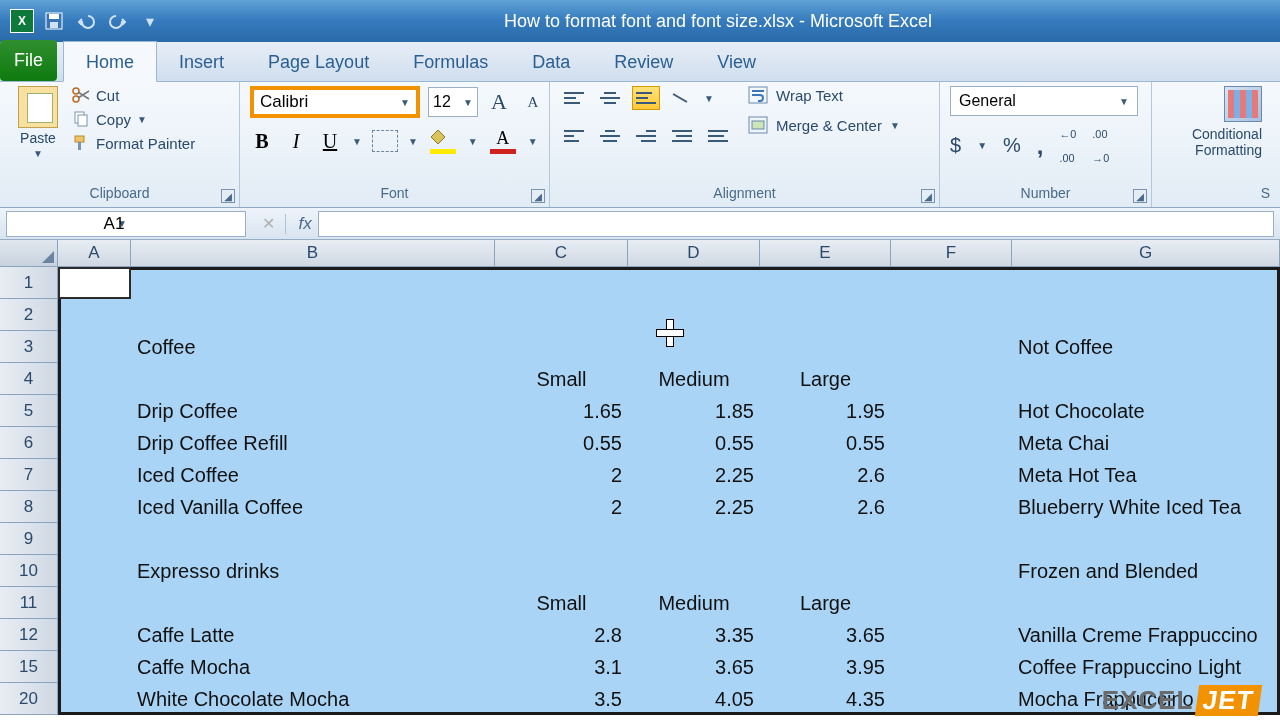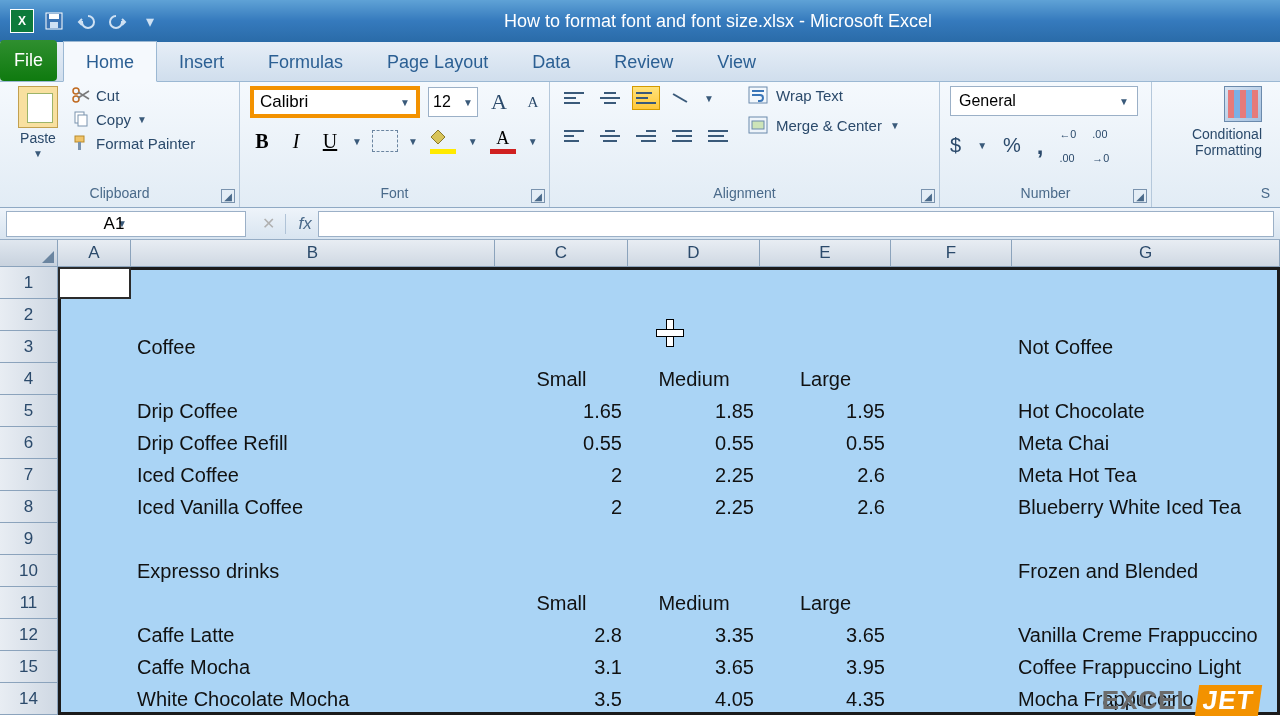--- a/index.html
+++ b/index.html
@@ -125,22 +125,22 @@
       </div>
     <div class="qat-btn" style="color:#cfe1f3;">▾</div>
   </div>
   <div class="title-text">How to format font and font size.xlsx - Microsoft Excel</div>
 </div>
 
 <div class="tabs">
   <div class="tab file">File</div>
   <div class="tab active">Home</div>
   <div class="tab">Insert</div>
+  <div class="tab">Page Layout</div>
   <div class="tab">Formulas</div>
-  <div class="tab">Page Layout</div>
   <div class="tab">Data</div>
   <div class="tab">Review</div>
   <div class="tab">View</div>
 </div>
 
 <div class="ribbon">
 
   <div class="group" style="width:240px;">
     <div class="group-body">
       <div class="paste-big">
@@ -349,21 +349,21 @@
       <div class="rh">4</div>
       <div class="rh">5</div>
       <div class="rh">6</div>
       <div class="rh">7</div>
       <div class="rh">8</div>
       <div class="rh">9</div>
       <div class="rh">10</div>
       <div class="rh">11</div>
       <div class="rh">12</div>
       <div class="rh">15</div>
-      <div class="rh">14</div>
+      <div class="rh">20</div>
     </div>
     <div class="cells-area">
       <div class="a1-cell"></div>
       <div class="sel-border"></div>
       <div class="cursor-plus"></div>
 
       <div class="cell-row">
           <div class="cell cA"></div>
           <div class="cell cB"></div>
           <div class="cell cC"></div>

